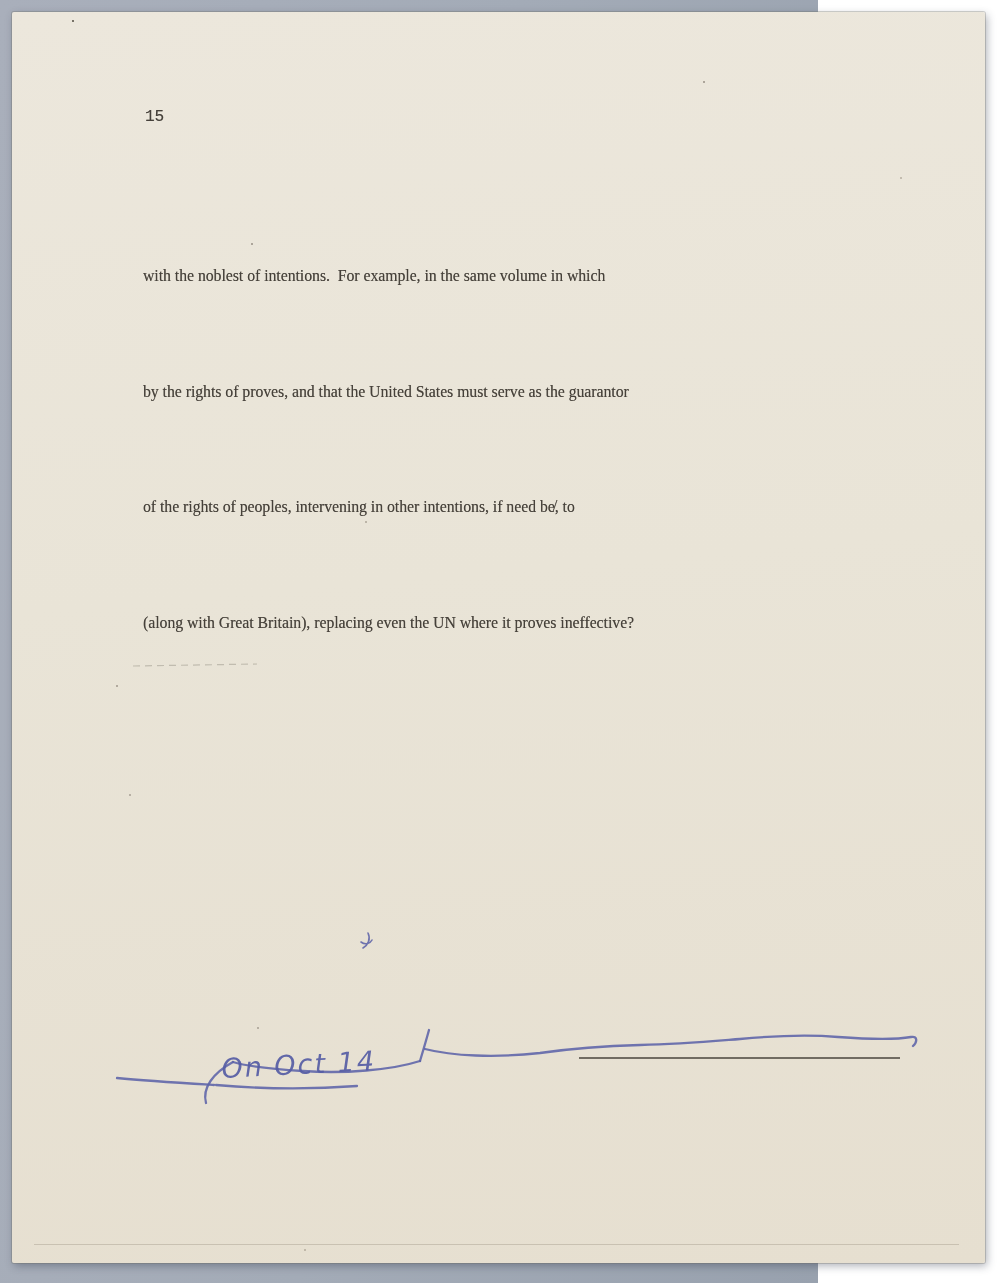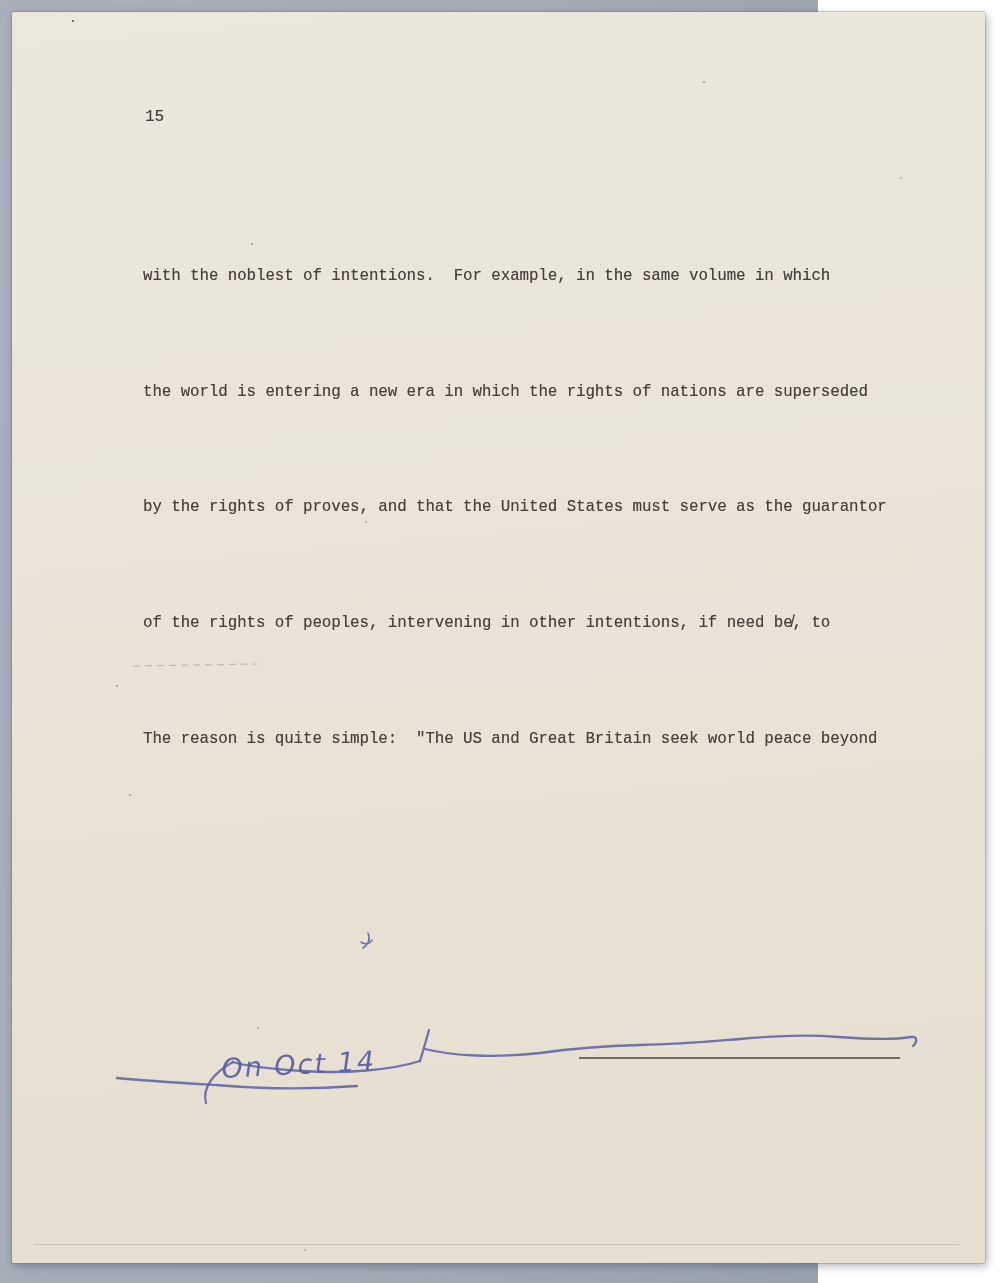--- a/index.html
+++ b/index.html
@@ -36,21 +36,21 @@
     position:absolute;left:145px;top:109px;
     font-size:16px;line-height:1;color:#45403a;
     text-shadow:.2px .2px 0 rgba(60,55,48,.5);
   }
   .text-block{
     position:absolute;left:143px;top:180px;
     font-size:15.7px;line-height:38.55px;
     color:#46413a;white-space:pre;
     text-shadow:.2px .2px 0 rgba(60,55,48,.5);
   }
-  .tline{display:block;}
+  .tline{display:block;font-family:Liberation Serif, serif;}
   svg.marks{position:absolute;left:0;top:0;pointer-events:none;}
   .pen{stroke:#5d63a9;stroke-width:2.3;fill:none;stroke-linecap:round;opacity:.88;}
   .ink{stroke:#4a453d;stroke-width:1.6;fill:none;}
   .pencil{stroke:#8a857a;stroke-width:1.2;fill:none;opacity:.42;stroke-dasharray:7 5;}
   .hand{
     font-family:"DejaVu Sans",sans-serif;font-style:italic;
     font-size:27px;fill:#565da5;letter-spacing:2px;opacity:.92;
   }
 </style>
 </head>
@@ -58,24 +58,23 @@
 
 <div class="stage">
   <div class="paper">
     <div class="paper-crease"></div>
   </div>
 
   <div class="pagenum">15</div>
 
   <div class="text-block">
     <div class="tline">with the noblest of intentions.  For example, in the same volume in which</div>
-    <div class="tline">the world is entering a new era in which the rights of nations are superseded</div>
     <div class="tline">by the rights of proves, and that the United States must serve as the guarantor</div>
     <div class="tline">of the rights of peoples, intervening in other intentions, if need be̸, to</div>
-    <div class="tline">The reason is quite simple:  "The US and Great Britain seek world peace beyond</div>
+    <div class="tline">(along with Great Britain), replacing even the UN where it proves ineffective?</div>
     
     
     
     
     
     
     
     
     
     

